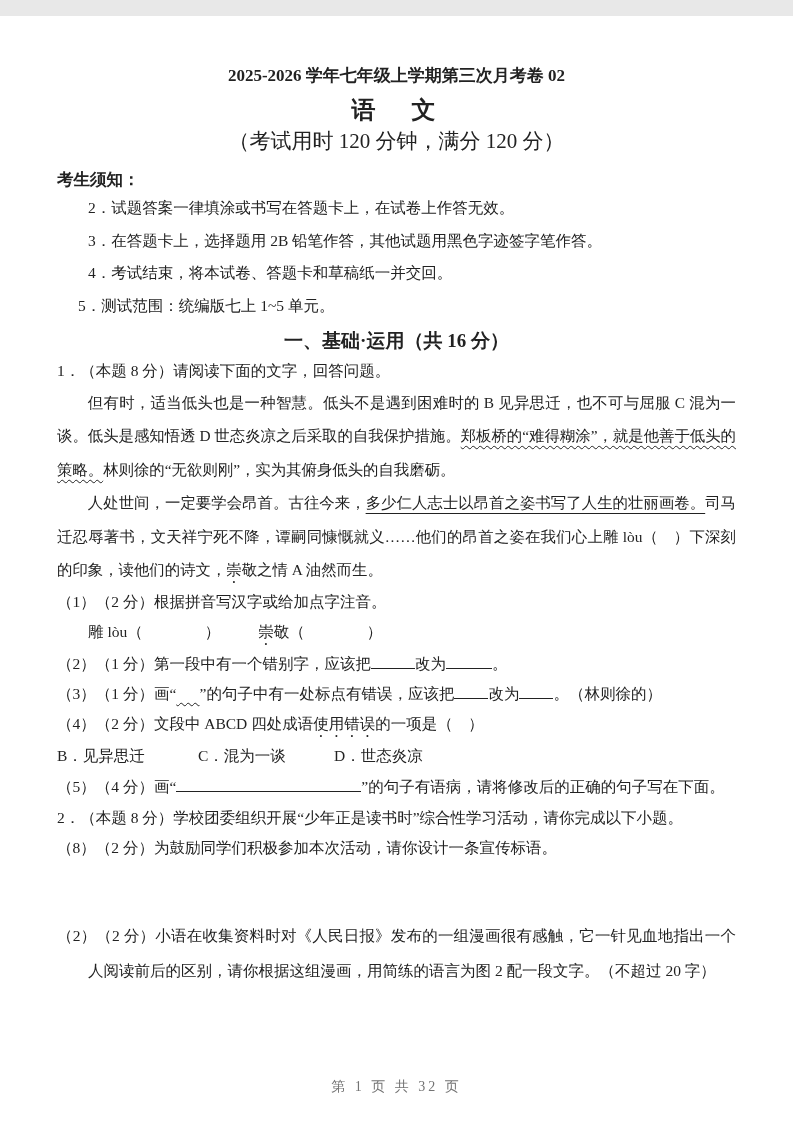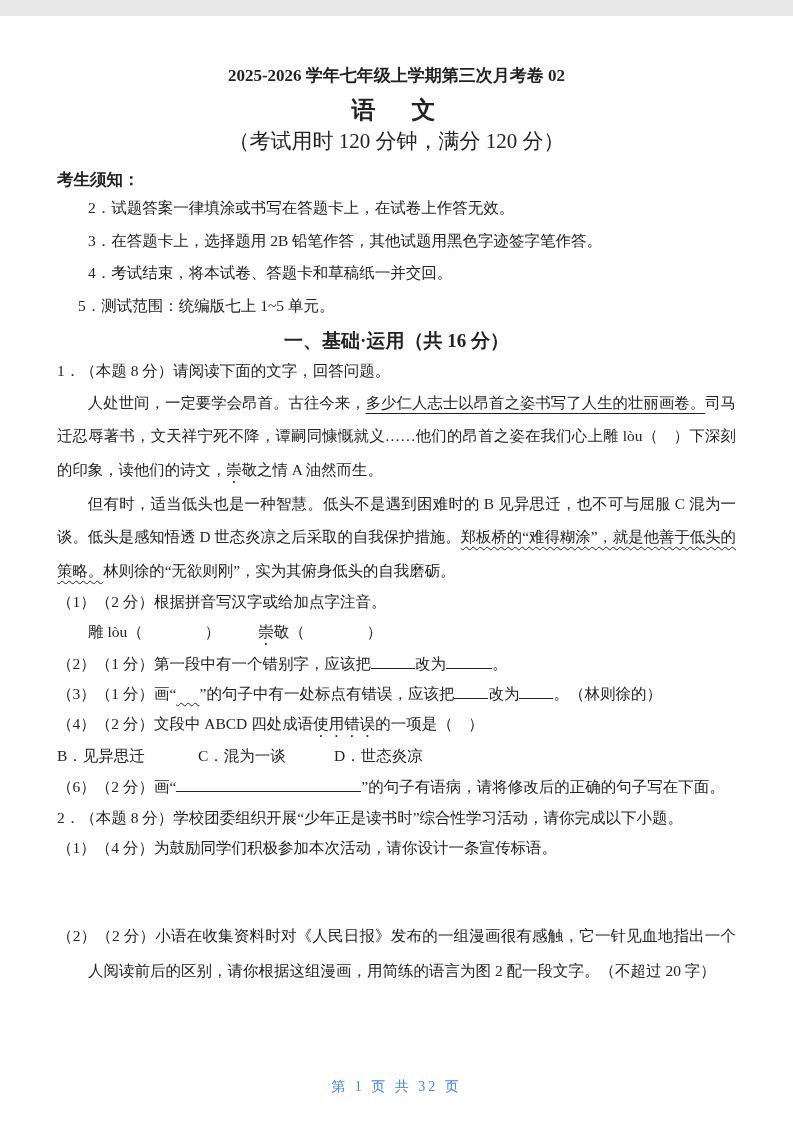--- a/index.html
+++ b/index.html
@@ -31,21 +31,21 @@
   .w34{width:34px;}.w44{width:44px;}.w46{width:46px;}.w185{width:185px;}
   .blank-wavy{text-decoration:underline;text-decoration-style:wavy;text-underline-offset:3px;text-decoration-thickness:1px;white-space:pre;}
   .pinyin-line{line-height:30px;padding-left:31px;}
   .gap{display:inline-block;}
   .g62{width:62px;}.g38{width:38px;}
   .options{display:flex;line-height:30px;}
   .opt1{width:139px;}.opt2{width:141px;}.opt3{width:136px;}
   .hang{padding-left:31px;text-indent:-31px;text-align:justify;line-height:35px;}
   .spacer{height:55px;}
   .footer{position:absolute;top:1062px;left:0;width:100%;text-align:center;
-    font-size:14px;letter-spacing:3px;color:#3b82f6;}
+    font-size:14px;letter-spacing:3px;color:#737373;}
 </style>
 </head>
 <body>
 
 <div class="page">
   <div class="content">
 
     <div class="title center">2025-2026 学年七年级上学期第三次月考卷 02</div>
     <div class="subject center">语　文</div>
     <div class="exam-info center">（考试用时 120 分钟，满分 120 分）</div>
@@ -53,45 +53,45 @@
     <div class="notice-head">考生须知：</div>
     <div class="notice-item">2．试题答案一律填涂或书写在答题卡上，在试卷上作答无效。</div>
     <div class="notice-item">3．在答题卡上，选择题用 2B 铅笔作答，其他试题用黑色字迹签字笔作答。</div>
     <div class="notice-item">4．考试结束，将本试卷、答题卡和草稿纸一并交回。</div>
     <div class="notice-item last">5．测试范围：统编版七上 1~5 单元。</div>
 
     <div class="section-head center">一、基础·运用（共 16 分）</div>
 
     <div class="q-line">1．（本题 8 分）请阅读下面的文字，回答问题。</div>
 
+    <p class="para"><span>但有时，适当低头也是一种智慧。低头不是遇到困难时的 B 见异思迁，也不可与屈服 C 混为一谈。低头是感知悟透 D 世态炎凉之后采取的自我保护措施。</span><span class="u-wavy">郑板桥的“难得糊涂”，就是他善于低头的策略。</span><span>林则徐的“无欲则刚”，实为其俯身低头的自我磨砺。</span></p>
+
     <p class="para"><span>人处世间，一定要学会昂首。古往今来，</span><span class="u-line">多少仁人志士以昂首之姿书写了人生的壮丽画卷。</span><span>司马迁忍辱著书，文天祥宁死不降，谭嗣同慷慨就义……他们的昂首之姿在我们心上雕 lòu（　）下深刻的印象，读他们的诗文，</span><span class="dot-under">崇</span><span>敬之情 A 油然而生。</span></p>
-
-    <p class="para"><span>但有时，适当低头也是一种智慧。低头不是遇到困难时的 B 见异思迁，也不可与屈服 C 混为一谈。低头是感知悟透 D 世态炎凉之后采取的自我保护措施。</span><span class="u-wavy">郑板桥的“难得糊涂”，就是他善于低头的策略。</span><span>林则徐的“无欲则刚”，实为其俯身低头的自我磨砺。</span></p>
 
     <div class="q-line">（1）（2 分）根据拼音写汉字或给加点字注音。</div>
 
     <div class="pinyin-line"><span>雕 lòu（</span><span class="gap g62"></span><span>）</span><span class="gap g38"></span><span class="dot-under">崇</span><span>敬（</span><span class="gap g62"></span><span>）</span></div>
 
     <div class="q-line"><span>（2）（1 分）第一段中有一个错别字，应该把</span><span class="blank w44"></span><span>改为</span><span class="blank w46"></span><span>。</span></div>
 
     <div class="q-line"><span>（3）（1 分）画“</span><span class="blank-wavy">&nbsp;&nbsp;&nbsp;&nbsp;&nbsp;&nbsp;</span><span>”的句子中有一处标点有错误，应该把</span><span class="blank w34"></span><span>改为</span><span class="blank w34"></span><span>。（林则徐的）</span></div>
 
     <div class="q-line"><span>（4）（2 分）文段中 ABCD 四处成语</span><span class="dot-under">使用错误</span><span>的一项是（　）</span></div>
 
     <div class="options">
       <span class="opt2">B．见异思迁</span>
       <span class="opt3">C．混为一谈</span>
       <span>D．世态炎凉</span>
     </div>
 
-    <div class="q-line tall"><span>（6）（2 分）画“</span><span class="blank w185"></span><span>”的句子有语病，请将修改后的正确的句子写在下面。</span></div>
+    <div class="q-line tall"><span>（5）（4 分）画“</span><span class="blank w185"></span><span>”的句子有语病，请将修改后的正确的句子写在下面。</span></div>
 
     <div class="q-line tall">2．（本题 8 分）学校团委组织开展“少年正是读书时”综合性学习活动，请你完成以下小题。</div>
 
-    <div class="q-line">（1）（4 分）为鼓励同学们积极参加本次活动，请你设计一条宣传标语。</div>
+    <div class="q-line">（8）（2 分）为鼓励同学们积极参加本次活动，请你设计一条宣传标语。</div>
 
     <div class="spacer"></div>
 
     <div class="hang">（2）（2 分）小语在收集资料时对《人民日报》发布的一组漫画很有感触，它一针见血地指出一个人阅读前后的区别，请你根据这组漫画，用简练的语言为图 2 配一段文字。（不超过 20 字）</div>
 
   </div>
 
   <div class="footer">第 1 页 共 32 页</div>
 </div>
 

